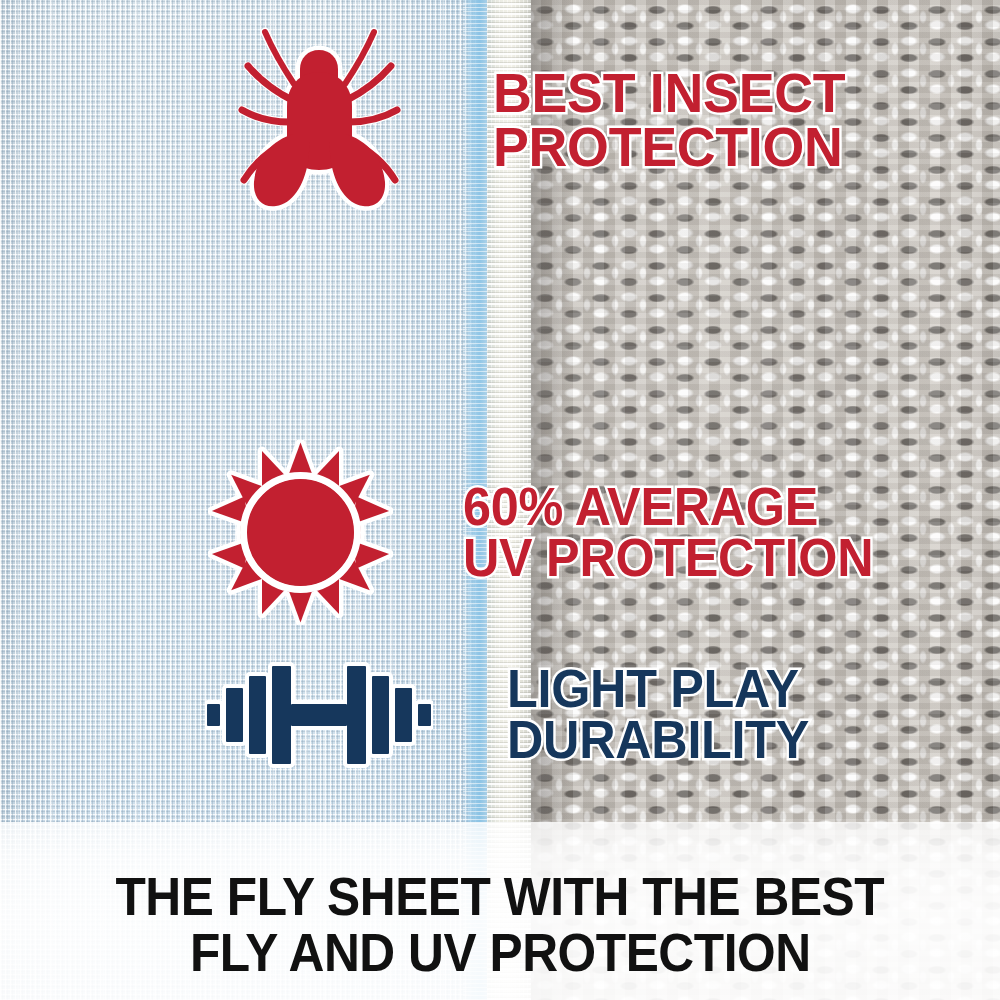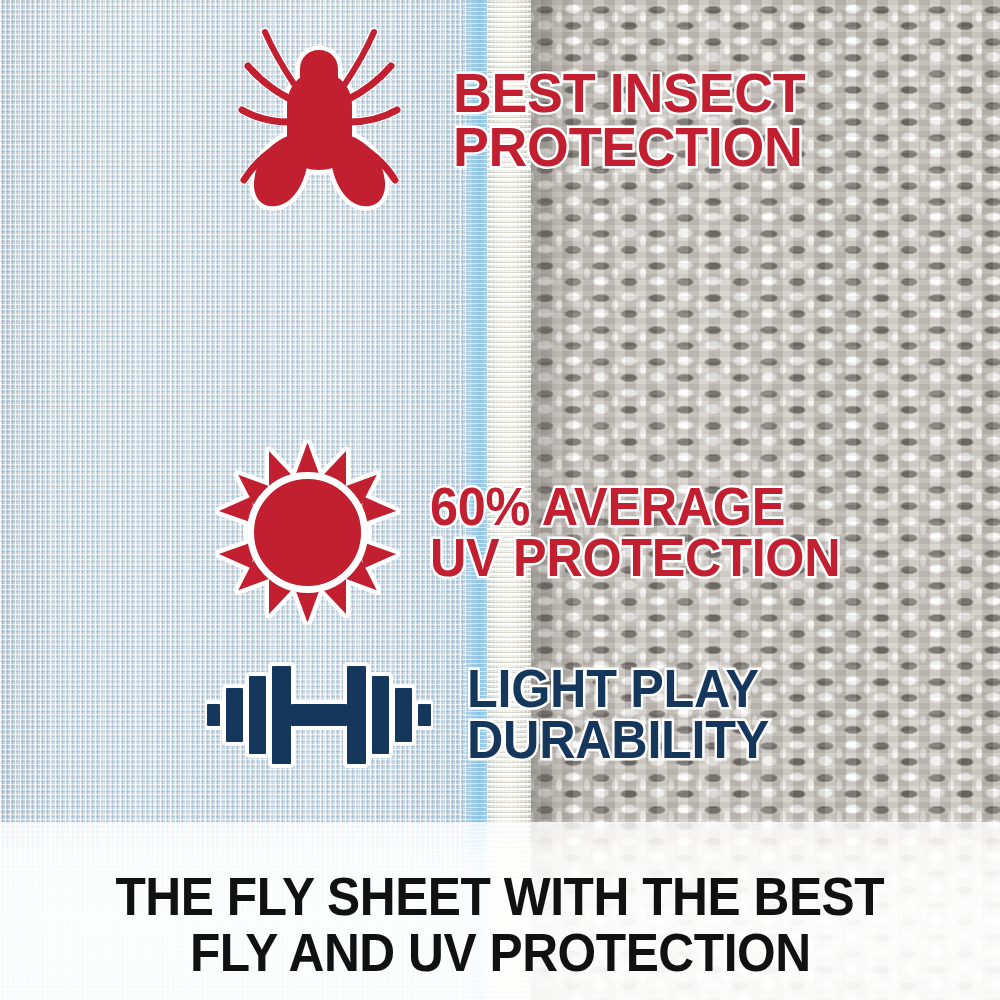--- a/index.html
+++ b/index.html
@@ -129,21 +129,21 @@
   }
 
   
   #photo-blur{
     position:absolute;inset:0;pointer-events:none;
     background:
       radial-gradient(ellipse 120% 80% at 50% 40%, rgba(255,255,255,.07), rgba(255,255,255,0) 70%);
   }
 
   
-  .feature{position:absolute;display:flex;align-items:center;}
+  .feature{position:absolute;display:flex;align-items:center;gap:40px;}
 
   .feature .icon-wrap{
     flex:0 0 auto;display:flex;align-items:center;justify-content:center;
   }
   .feature .label{
     margin-left:0;
     line-height:.96;
     font-weight:700;
     letter-spacing:-0.3px;
     white-space:pre-line;
@@ -161,21 +161,21 @@
     -webkit-text-stroke:5px #ffffff;
     paint-order:stroke fill;
     text-shadow:0 0 2px rgba(255,255,255,.9);
   }
 
   
   #feature-insect   {left:232px;top:22px;}
   #feature-insect   .label{font-size:56px;margin-left:46px;transform:scaleX(.96);transform-origin:left center;}
   #feature-airflow  {left:208px;top:240px;}
   #feature-airflow  .label{font-size:56px;margin-left:34px;transform:scaleX(.96);transform-origin:left center;}
-  #feature-uv       {left:215px;top:440px;}
+  #feature-uv       {left:208px;top:440px;}
   #feature-uv       .label{font-size:53px;margin-left:30px;transform:scaleX(.95);transform-origin:left center;}
   #feature-durability{left:205px;top:660px;}
   #feature-durability .label{font-size:53px;margin-left:34px;transform:scaleX(.95);transform-origin:left center;}
 
   
   #bottom-banner{
     position:absolute;left:0;right:0;top:822px;height:204px;
     background:linear-gradient(180deg,
       rgba(255,255,255,.80) 0%,
       rgba(255,255,255,.90) 18%,

